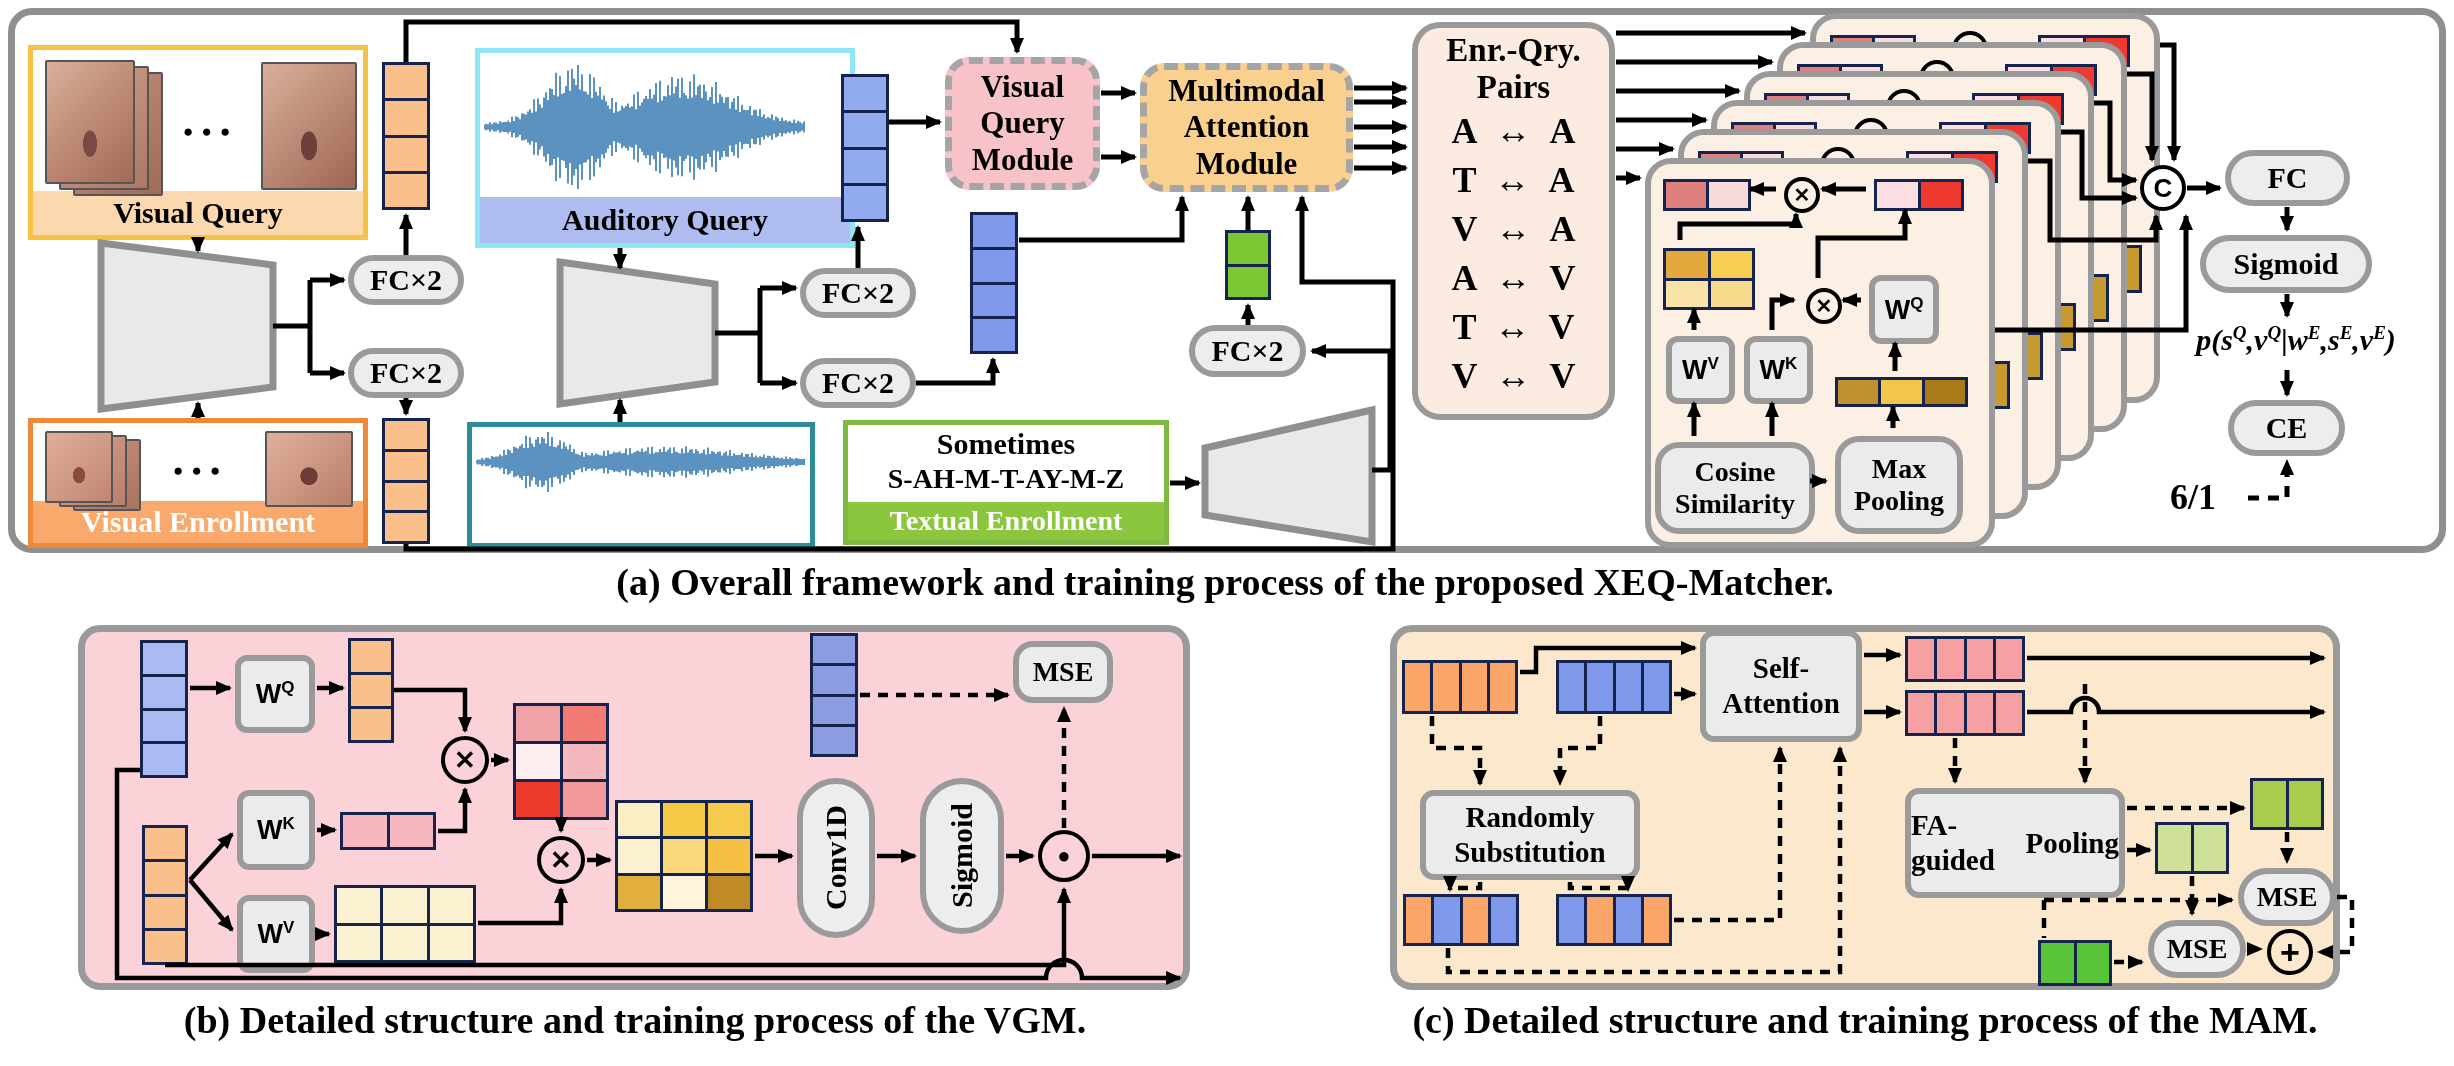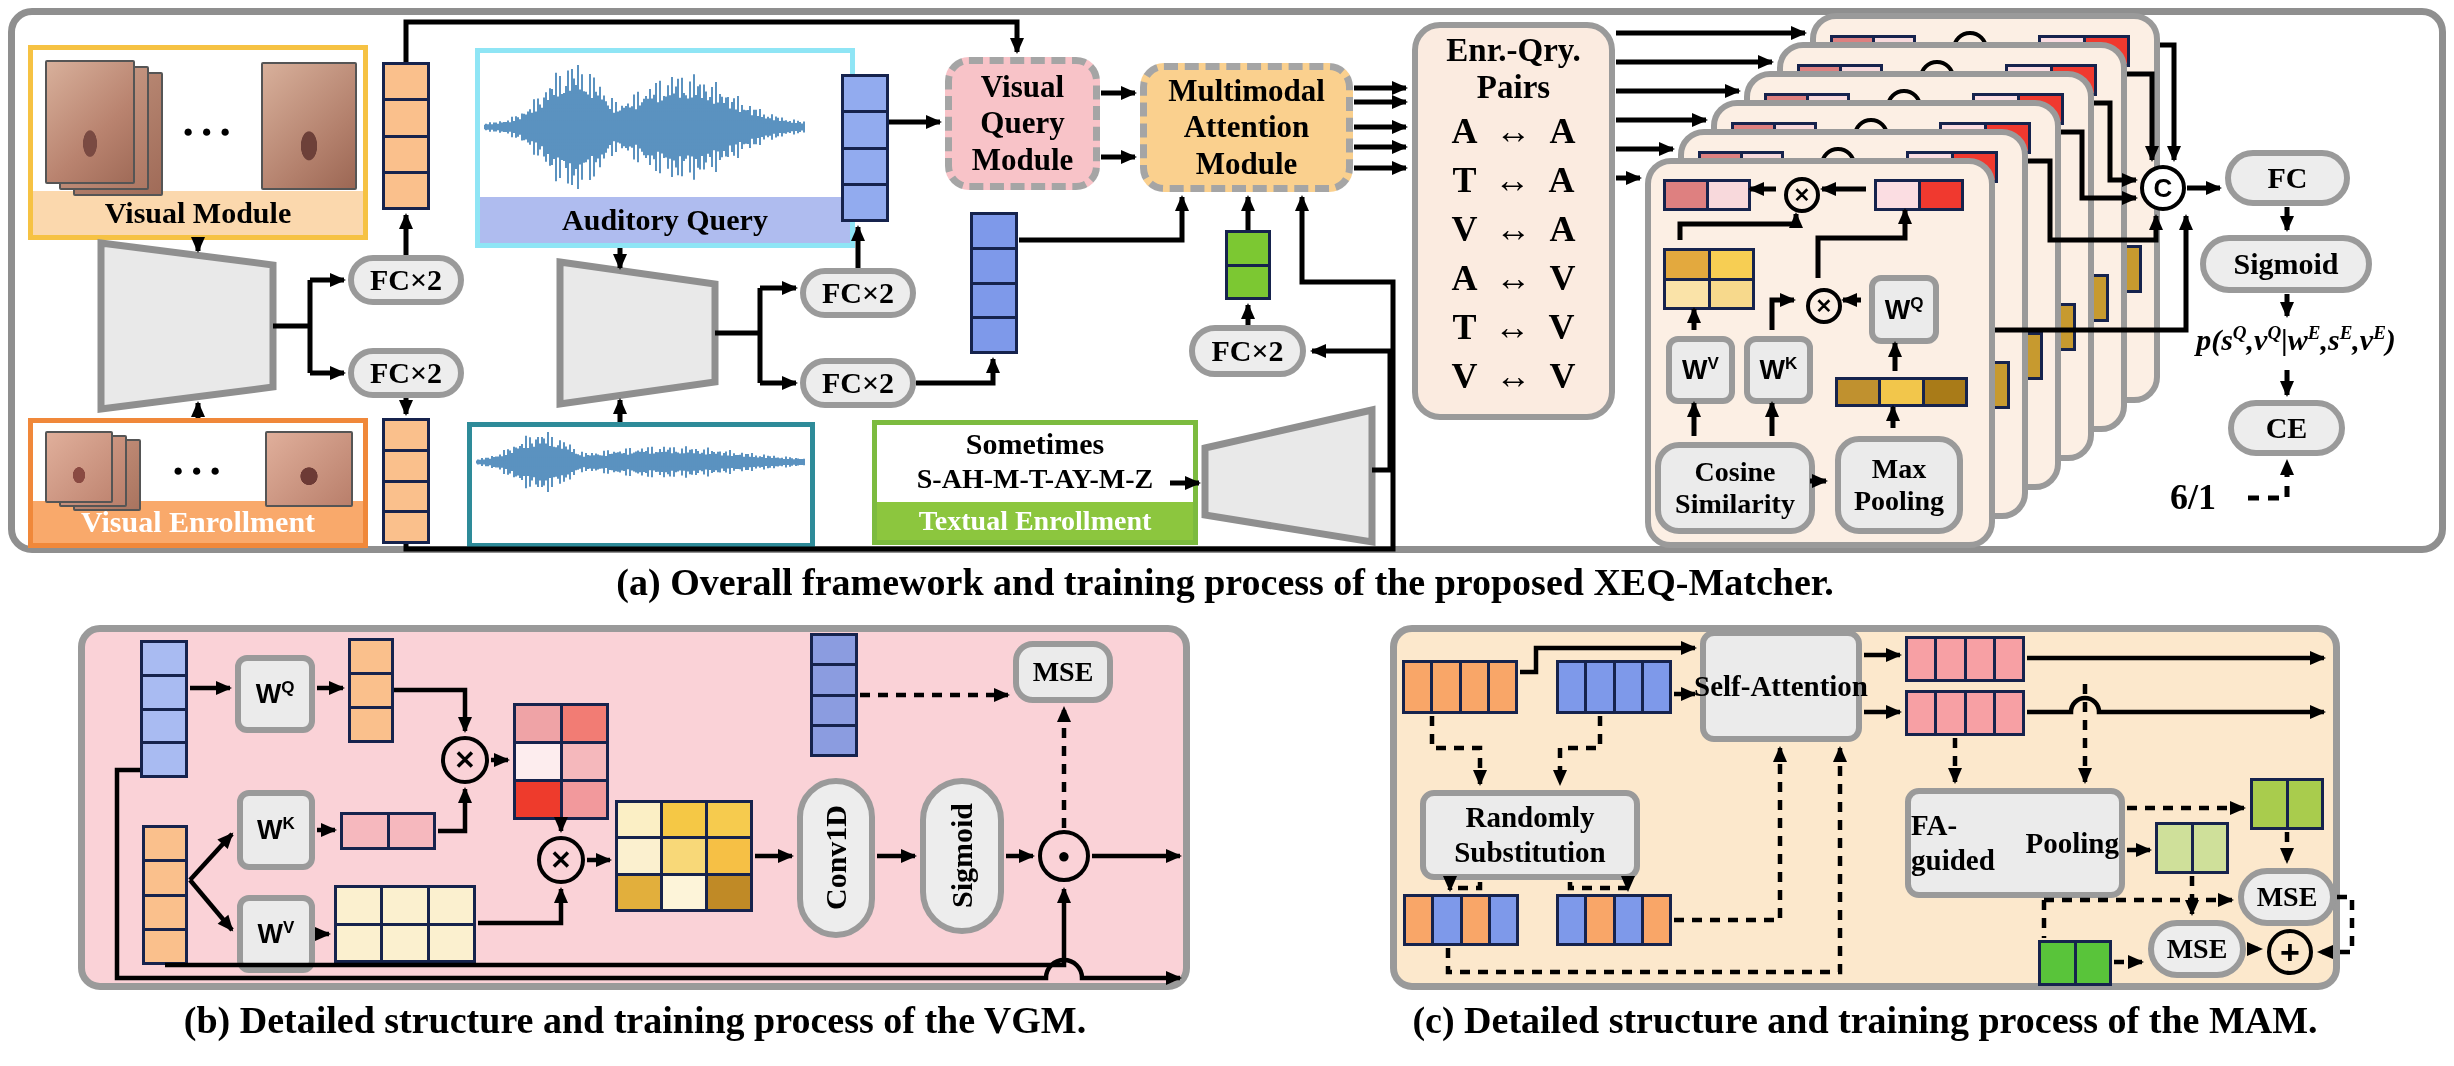--- a/index.html
+++ b/index.html
@@ -39,21 +39,21 @@
 
 <div class="abs panelborder" style="left:8px;top:8px;width:2438px;height:545px;z-index:1;"></div>
 
 <div class="abs srcbox" style="left:28px;top:45px;width:340px;height:195px;border:5px solid #F6C243;z-index:10;">
   <div class="face" style="left:12px;top:10px;width:86px;height:120px;background:radial-gradient(ellipse at 50% 68%,#7a4a42 0 11%,transparent 12%),linear-gradient(135deg,#d8b09b,#b9836f 60%,#a06b58);z-index:3;"></div>
   <div class="face" style="left:26px;top:16px;width:86px;height:120px;background:linear-gradient(135deg,#cfa38e,#ad7763);z-index:2;"></div>
   <div class="face" style="left:40px;top:22px;width:86px;height:120px;background:linear-gradient(135deg,#c2947f,#a06b58);z-index:1;"></div>
   <div class="abs" style="left:150px;top:72px;font-size:17px;letter-spacing:2px;z-index:3;">● ● ●</div>
   <div class="face" style="left:228px;top:12px;width:92px;height:124px;background:radial-gradient(ellipse at 50% 66%,#6d4039 0 12%,transparent 13%),linear-gradient(135deg,#d8b09b,#b3806c 65%,#9c6754);z-index:3;"></div>
   <div class="band" style="height:44px;background:#FBD8AD;">
-        <span>Visual Module</span>
+        <span>Visual Query</span>
       </div>
 </div>
 
 <div class="abs srcbox" style="left:28px;top:418px;width:340px;height:130px;border:5px solid #F0883A;z-index:10;">
   <div class="face" style="left:12px;top:8px;width:64px;height:68px;background:radial-gradient(ellipse at 50% 62%,#8a4a42 0 13%,transparent 14%),linear-gradient(135deg,#e0af9b,#c08672);z-index:3;"></div>
   <div class="face" style="left:26px;top:12px;width:64px;height:68px;background:linear-gradient(135deg,#d8a38e,#b97f6b);z-index:2;"></div>
   <div class="face" style="left:40px;top:16px;width:64px;height:68px;background:linear-gradient(135deg,#cc9782,#a9745f);z-index:1;"></div>
   <div class="abs" style="left:140px;top:38px;font-size:17px;letter-spacing:2px;z-index:3;">● ● ●</div>
   <div class="face" style="left:232px;top:8px;width:84px;height:72px;background:radial-gradient(ellipse at 50% 60%,#6d3a35 0 14%,transparent 15%),linear-gradient(135deg,#e0af9b,#b97f6b);z-index:3;"></div>
   <div class="band" style="height:42px;background:#F9A96B;color:#fff;">
@@ -69,21 +69,21 @@
         <span>Auditory Query</span>
       </div>
 </div>
 
 <div class="abs srcbox" style="left:467px;top:422px;width:348px;height:126px;border:5px solid #2E8B99;z-index:10;">
   <div class="wavebox" style="left:4px;top:2px;width:330px;height:66px;"><svg width="330" height="66">
           <path d="M0,31.4 L0,34.6 M2,30.6 L2,35.4 M4,30.8 L4,35.2 M6,29.1 L6,36.9 M8,30.6 L8,35.4 M10,28.8 L10,37.2 M12,28.7 L12,37.3 M14,29.7 L14,36.3 M16,27.0 L16,39.0 M18,28.1 L18,37.9 M20,27.4 L20,38.6 M22,27.4 L22,38.6 M24,25.5 L24,40.5 M26,27.3 L26,38.7 M28,20.9 L28,45.1 M30,25.9 L30,40.1 M32,20.3 L32,45.7 M34,21.5 L34,44.5 M36,24.1 L36,41.9 M38,17.7 L38,48.3 M40,18.4 L40,47.6 M42,19.6 L42,46.4 M44,16.9 L44,49.1 M46,15.0 L46,51.0 M48,19.1 L48,46.9 M50,6.8 L50,59.2 M52,19.1 L52,46.9 M54,8.3 L54,57.7 M56,14.4 L56,51.6 M58,17.7 L58,48.3 M60,10.6 L60,55.4 M62,8.1 L62,57.9 M64,14.6 L64,51.4 M66,7.9 L66,58.1 M68,9.6 L68,56.4 M70,14.4 L70,51.6 M72,3.1 L72,62.9 M74,17.1 L74,48.9 M76,8.0 L76,58.0 M78,17.8 L78,48.2 M80,18.2 L80,47.8 M82,16.2 L82,49.8 M84,11.2 L84,54.8 M86,19.8 L86,46.2 M88,13.2 L88,52.8 M90,17.4 L90,48.6 M92,20.4 L92,45.6 M94,15.5 L94,50.5 M96,23.0 L96,43.0 M98,19.9 L98,46.1 M100,24.7 L100,41.3 M102,25.3 L102,40.7 M104,26.3 L104,39.7 M106,22.8 L106,43.2 M108,27.7 L108,38.3 M110,24.0 L110,42.0 M112,26.1 L112,39.9 M114,26.4 L114,39.6 M116,23.9 L116,42.1 M118,26.3 L118,39.7 M120,24.5 L120,41.5 M122,25.5 L122,40.5 M124,26.2 L124,39.8 M126,26.6 L126,39.4 M128,21.8 L128,44.2 M130,26.9 L130,39.1 M132,21.2 L132,44.8 M134,25.0 L134,41.0 M136,24.7 L136,41.3 M138,22.7 L138,43.3 M140,23.8 L140,42.2 M142,23.3 L142,42.7 M144,22.4 L144,43.6 M146,24.4 L146,41.6 M148,24.1 L148,41.9 M150,19.4 L150,46.6 M152,25.7 L152,40.3 M154,18.9 L154,47.1 M156,24.6 L156,41.4 M158,23.5 L158,42.5 M160,22.4 L160,43.6 M162,21.5 L162,44.5 M164,22.8 L164,43.2 M166,19.5 L166,46.5 M168,23.1 L168,42.9 M170,22.0 L170,44.0 M172,18.2 L172,47.8 M174,24.8 L174,41.2 M176,17.8 L176,48.2 M178,24.4 L178,41.6 M180,23.1 L180,42.9 M182,23.3 L182,42.7 M184,19.9 L184,46.1 M186,23.1 L186,42.9 M188,17.7 L188,48.3 M190,22.8 L190,43.2 M192,20.8 L192,45.2 M194,18.4 L194,47.6 M196,24.2 L196,41.8 M198,18.3 L198,47.7 M200,22.8 L200,43.2 M202,23.6 L202,42.4 M204,24.5 L204,41.5 M206,19.5 L206,46.5 M208,24.2 L208,41.8 M210,17.3 L210,48.7 M212,23.5 L212,42.5 M214,20.8 L214,45.2 M216,20.2 L216,45.8 M218,24.2 L218,41.8 M220,20.1 L220,45.9 M222,22.1 L222,43.9 M224,24.8 L224,41.2 M226,23.7 L226,42.3 M228,20.4 L228,45.6 M230,25.6 L230,40.4 M232,18.6 L232,47.4 M234,25.1 L234,40.9 M236,22.1 L236,43.9 M238,22.9 L238,43.1 M240,24.8 L240,41.2 M242,22.8 L242,43.2 M244,22.5 L244,43.5 M246,26.4 L246,39.6 M248,24.0 L248,42.0 M250,22.4 L250,43.6 M252,26.5 L252,39.5 M254,21.1 L254,44.9 M256,27.1 L256,38.9 M258,24.2 L258,41.8 M260,25.9 L260,40.1 M262,26.0 L262,40.0 M264,25.7 L264,40.3 M266,23.8 L266,42.2 M268,27.7 L268,38.3 M270,25.1 L270,40.9 M272,24.9 L272,41.1 M274,27.7 L274,38.3 M276,24.0 L276,42.0 M278,27.9 L278,38.1 M280,26.4 L280,39.6 M282,28.5 L282,37.5 M284,27.3 L284,38.7 M286,28.1 L286,37.9 M288,25.6 L288,40.4 M290,29.0 L290,37.0 M292,26.7 L292,39.3 M294,27.3 L294,38.7 M296,29.1 L296,36.9 M298,26.7 L298,39.3 M300,28.8 L300,37.2 M302,28.4 L302,37.6 M304,29.3 L304,36.7 M306,28.7 L306,37.3 M308,29.9 L308,36.1 M310,27.4 L310,38.6 M312,30.1 L312,35.9 M314,28.3 L314,37.7 M316,29.2 L316,36.8 M318,30.2 L318,35.8 M320,28.9 L320,37.1 M322,29.6 L322,36.4 M324,29.9 L324,36.1 M326,29.9 L326,36.1 M328,29.8 L328,36.2 " stroke="#3E7FB5" stroke-width="1.7"></path>
         </svg></div>
 </div>
 
-<div class="abs srcbox" style="left:843px;top:420px;width:326px;height:125px;border:5px solid #7CBB3F;z-index:10;margin-left:29px;">
+<div class="abs srcbox" style="left:843px;top:420px;width:326px;height:125px;border:5px solid #7CBB3F;z-index:10;">
   <div class="abs" style="left:0;top:2px;width:100%;text-align:center;font-weight:bold;font-size:30px;">Sometimes</div>
   <div class="abs" style="left:0;top:38px;width:100%;text-align:center;font-weight:bold;font-size:28px;">S-AH-M-T-AY-M-Z</div>
   <div class="band" style="height:38px;background:#8CC63E;color:#fff;font-size:28px;">
         <span>Textual Enrollment</span>
       </div>
 </div>
 
 <div class="abs tokgrid" style="left: 382px; top: 62px; width: 48px; height: 148px; grid-template-columns: repeat(1, 1fr);">
       <div style="background: rgb(250, 192, 140);"></div>
       <div style="background: rgb(250, 192, 140);"></div>
@@ -428,21 +428,21 @@
       <div style="background: rgb(249, 166, 104);"></div>
       <div style="background: rgb(249, 166, 104);"></div>
       <div style="background: rgb(249, 166, 104);"></div>
     </div>
 <div class="abs tokgrid" style="left: 1556px; top: 660px; width: 116px; height: 54px; grid-template-columns: repeat(4, 1fr);">
       <div style="background: rgb(126, 153, 234);"></div>
       <div style="background: rgb(126, 153, 234);"></div>
       <div style="background: rgb(126, 153, 234);"></div>
       <div style="background: rgb(126, 153, 234);"></div>
     </div>
-<div class="abs gbox" style="left:1700px;top:630px;width:162px;height:112px;flex-direction:row;font-size:29px;line-height:1.2;align-items:center;">
+<div class="abs gbox" style="left:1700px;top:630px;width:162px;height:112px;flex-direction:column;font-size:29px;line-height:1.2;align-items:center;">
   <div>Self-</div>
       <div>Attention</div>
     </div>
 <div class="abs gbox" style="left:1420px;top:790px;width:220px;height:90px;flex-direction:column;font-size:29px;line-height:1.2;">
   <div>Randomly</div>
       <div>Substitution</div>
     </div>
 <div class="abs tokgrid" style="left: 1403px; top: 894px; width: 116px; height: 52px; grid-template-columns: repeat(4, 1fr);">
       <div style="background: rgb(249, 166, 104);"></div>
       <div style="background: rgb(126, 153, 234);"></div>

